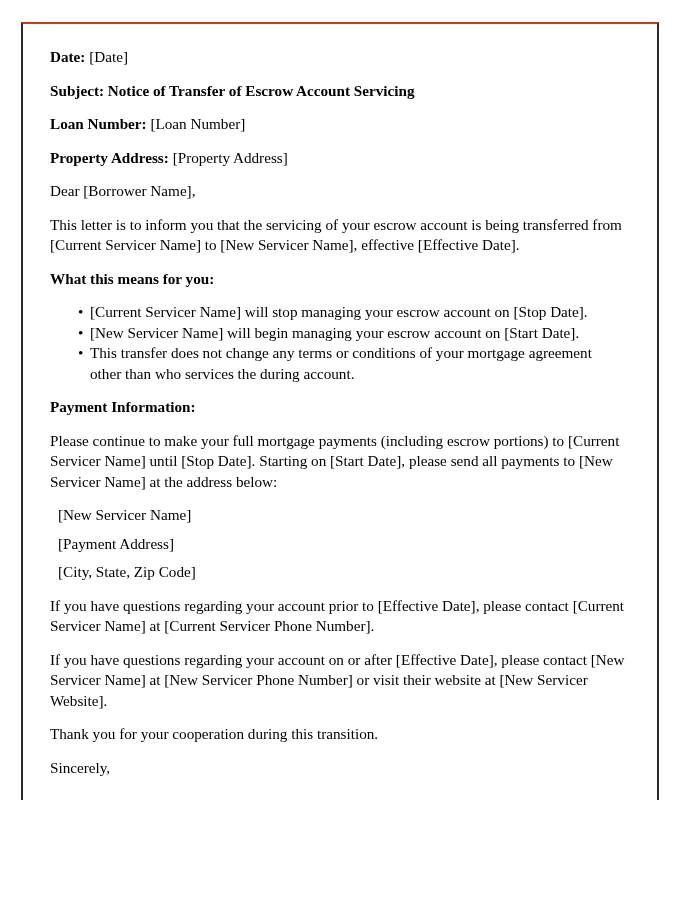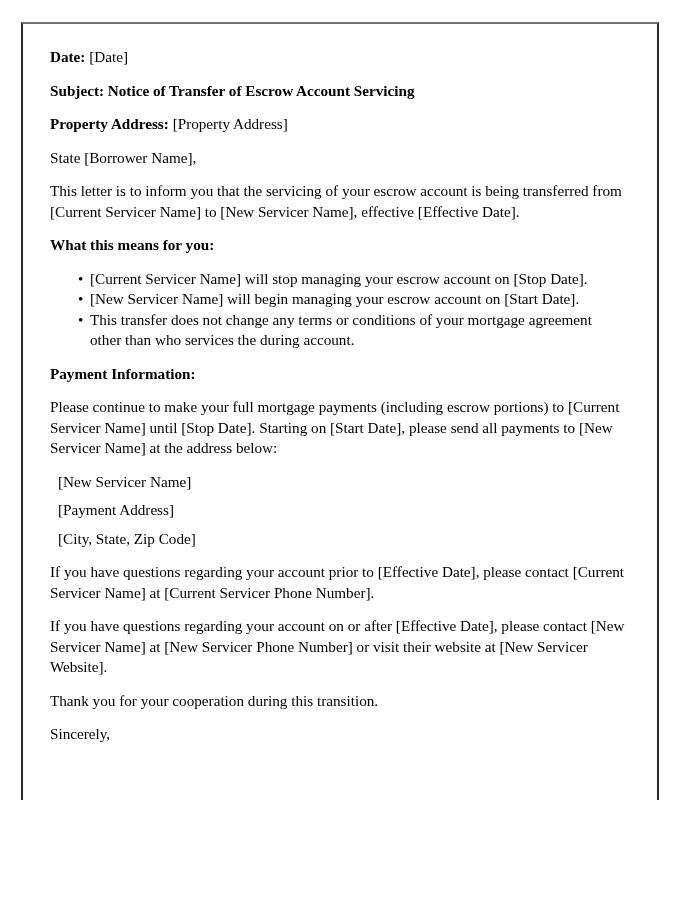--- a/index.html
+++ b/index.html
@@ -18,21 +18,21 @@
   
   #page-sheet {
     position: absolute;
     left: 21px;
     top: 22px;
     width: 638px;   
     height: 778px;  
     box-sizing: border-box;
     border-left: 2px solid #2b2b2b;
     border-right: 2px solid #2b2b2b;
-    border-top: 2px solid #737373;
+    border-top: 2px solid #c2410c;
     border-bottom: none;
     background: #ffffff;
     overflow: hidden;
   }
 
   #page-body {
     position: absolute;
     left: 27px;    
     top: 23px;
     width: 582px;  
@@ -69,24 +69,25 @@
 </head>
 <body>
 
 <div id="page-sheet">
   <div id="page-body">
 
     <p class="blk"><span class="lbl">Date:</span> <span>[Date]</span></p>
 
     <p class="blk"><span class="lbl">Subject:</span> <span class="lbl">Notice of Transfer of Escrow Account Servicing</span></p>
 
+    <p class="blk"><span class="lbl">Loan Number:</span> <span>[Loan Number]</span></p>
 
     <p class="blk"><span class="lbl">Property Address:</span> <span>[Property Address]</span></p>
 
-    <p class="blk">State [Borrower Name],</p>
+    <p class="blk">Dear [Borrower Name],</p>
 
     <p class="blk">This letter is to inform you that the servicing of your escrow account is being transferred from [Current Servicer Name] to [New Servicer Name], effective [Effective Date].</p>
 
     <p class="head">What this means for you:</p>
 
     <ul class="bullets">
       <li>[Current Servicer Name] will stop managing your escrow account on [Stop Date].</li>
       <li>[New Servicer Name] will begin managing your escrow account on [Start Date].</li>
       <li>This transfer does not change any terms or conditions of your mortgage agreement other than who services the during account.</li>
     </ul>

